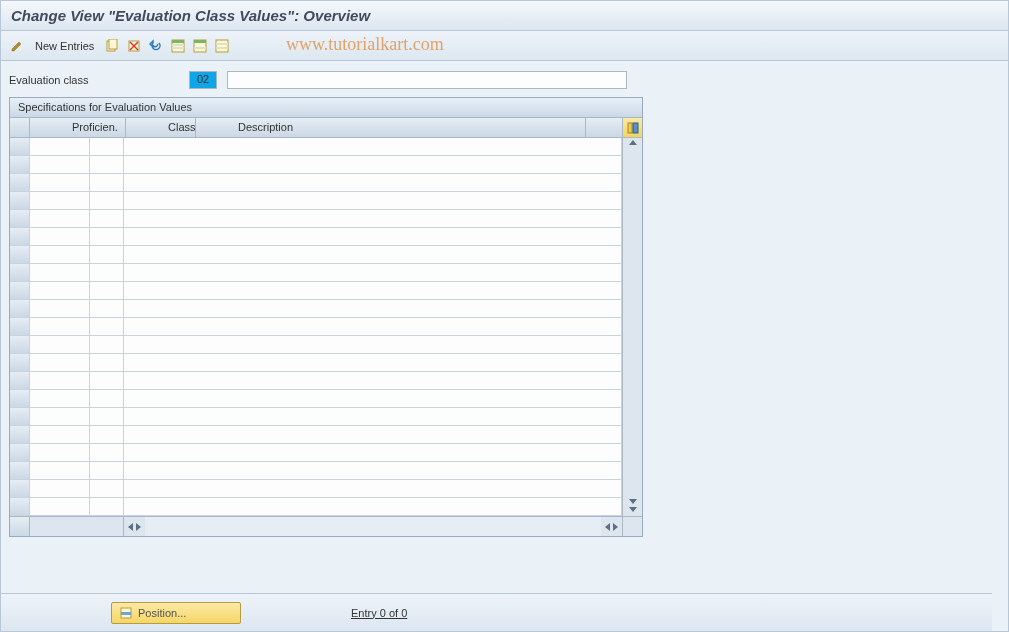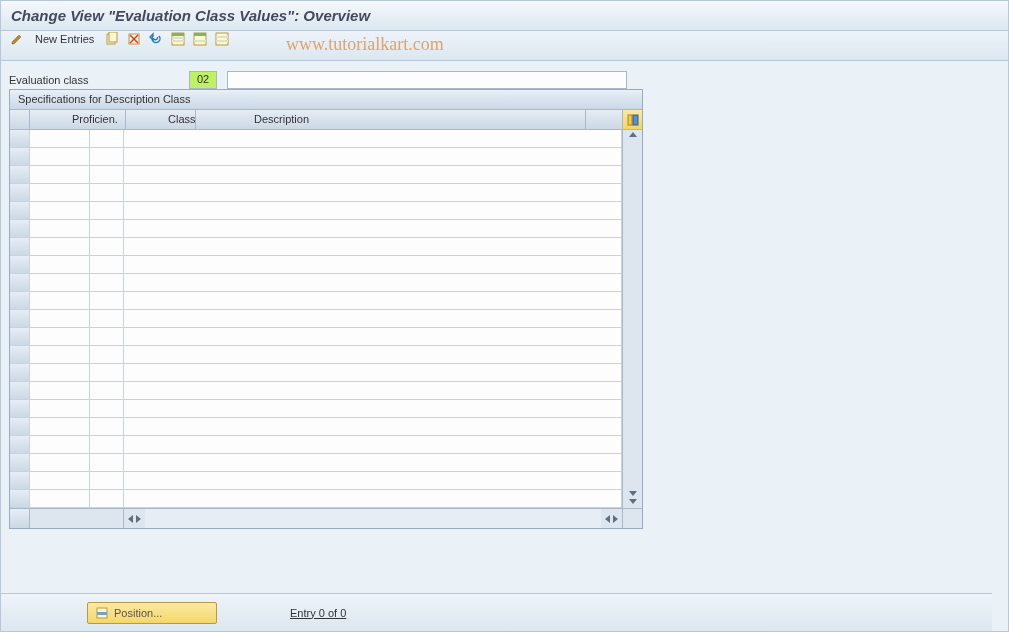--- a/index.html
+++ b/index.html
@@ -4,42 +4,42 @@
 <style>
   * { box-sizing: border-box; margin: 0; padding: 0; }
   html, body { width: 1009px; height: 632px; font-family: Arial, Helvetica, sans-serif; font-size: 11px; color: #333; background: #fff; }
   .page { width: 1009px; height: 632px; border: 1px solid #b8c7d8; position: relative; background: #eaf2f8; }
   
   
   .title-bar { height: 30px; background: linear-gradient(#f5f8fb,#dce7f0); display: flex; align-items: center; padding: 0 10px; border-bottom: 1px solid #b8c7d8; }
   .title-text { font-style: italic; font-weight: bold; font-size: 15px; color: #444a5e; }
   
   
-  .toolbar { height: 30px; background: linear-gradient(#eef3f9,#dce7f0); border-bottom: 1px solid #b8c7d8; display: flex; padding: 0 8px; gap: 6px; position: relative; }
+  .toolbar { height: 30px; background: linear-gradient(#eef3f9,#dce7f0); border-bottom: 1px solid #b8c7d8; display: flex; align-items: center; padding: 0 8px; gap: 6px; position: relative; }
   .toolbar .tb-btn { width: 16px; height: 16px; display: flex; align-items: center; justify-content: center; cursor: pointer; }
   .toolbar .tb-text-btn { font-size: 11px; color: #333; cursor: pointer; padding: 2px 4px; }
   .watermark { position: absolute; left: 285px; top: 3px; font-size: 18px; color: #e2a36a; font-family: Georgia, serif; pointer-events: none; }
   
   
   .content { padding: 10px 8px; }
-  .field-row { display: flex; align-items: center; gap: 10px; margin-bottom: 0; }
+  .field-row { display: flex; align-items: center; gap: 10px; margin-bottom: 8px; }
   .field-label { width: 170px; font-size: 11px; color: #333; }
-  .field-code { width: 28px; height: 18px; border: 1px solid #a9b7c7; background: #bef264; text-align: center; font-size: 11px; padding-top:1px; }
+  .field-code { width: 28px; height: 18px; border: 1px solid #a9b7c7; background: #0ea5e9; text-align: center; font-size: 11px; padding-top:1px; }
   .field-desc { width: 400px; height: 18px; border: 1px solid #a9b7c7; background: #fdfdfd; }
   
   
   .panel { width: 634px; border: 1px solid #97aabf; background: #d7e3ed; }
   .panel-title { height: 20px; background: linear-gradient(#e8eff7,#cad8e6); border-bottom: 1px solid #a9b7c7; padding: 3px 8px; font-size: 11px; color: #333; }
   .table-wrap { position: relative; }
   .table-head { display: flex; height: 20px; background: linear-gradient(#e6edf4,#cbd8e5); border-bottom: 1px solid #a9b7c7; gap: 36px; }
   .th { border-right: 1px solid #a9b7c7; padding: 3px 6px; font-size: 11px; color: #333; white-space: nowrap; overflow: hidden; }
   .th-sel { width: 20px; border-right: 1px solid #a9b7c7; }
   .th-prof { width: 60px; }
   .th-info { width: 34px; }
-  .th-desc { flex: 1; margin-left: 16px; }
+  .th-desc { flex: 1; }
   .th-cfg { width: 20px; display:flex; align-items:center; justify-content:center; background:linear-gradient(#fae9a6,#f2d65e); border-left:1px solid #a9b7c7; }
   .th-cfg svg { display:block; }
   
   .rows { position: relative; }
   .row { display: flex; height: 18px; border-bottom: 1px solid #c7d3df; background: #eef3f8; }
   .row .cell { border-right: 1px solid #c7d3df; }
   .cell-sel { width: 20px; background: linear-gradient(#e6edf4,#cbd8e5); border-right: 1px solid #a9b7c7; }
   .cell-prof { width: 60px; background:#fdfdfd; }
   .cell-info { width: 34px; background:#fdfdfd; }
   .cell-desc { flex: 1; background:#fdfdfd; }
@@ -54,21 +54,21 @@
   .hscroll-bar .hs-spacer { width: 20px; height:100%; border-right:1px solid #a9b7c7; background:linear-gradient(#e6edf4,#cbd8e5); }
   .hscroll-bar .hs-spacer2 { width: 94px; height:100%; border-right:1px solid #a9b7c7; background:#dde6ef; }
   .hscroll-bar .hs-left-arrows { display:flex; gap:3px; padding:0 4px; }
   .hscroll-bar .hs-track { flex:1; height:100%; background:#e6edf4; }
   .hscroll-bar .hs-right-arrows { display:flex; gap:3px; padding:0 4px; }
   .hscroll-bar .hs-corner { width:20px; height:100%; border-left:1px solid #a9b7c7; }
   .tri-l { width:0;height:0;border-top:4px solid transparent;border-bottom:4px solid transparent;border-right:5px solid #5f6f82; cursor:pointer;}
   .tri-r { width:0;height:0;border-top:4px solid transparent;border-bottom:4px solid transparent;border-left:5px solid #5f6f82; cursor:pointer;}
   
   
-  .footer { position: absolute; bottom: 0; left: 0; right: 16px; height: 38px; background: linear-gradient(#eef3f9,#dce7f0); border-top: 1px solid #b8c7d8; display:flex; align-items:center; padding-left: 86px; gap: 73px; }
+  .footer { position: absolute; bottom: 0; left: 0; right: 16px; height: 38px; background: linear-gradient(#eef3f9,#dce7f0); border-top: 1px solid #b8c7d8; display:flex; align-items:center; padding-left: 110px; gap: 110px; }
   .position-btn { width: 130px; height: 22px; background: linear-gradient(#fbe9a6,#f5d767); border: 1px solid #b89b3e; border-radius: 2px; display:flex; align-items:center; padding: 0 8px; gap:6px; cursor:pointer; font-size:11px; color:#555; }
   .position-btn .pb-icon { width:12px; height:12px; }
   .entry-text { font-size: 11px; color: #333; text-decoration: underline; }
 </style>
 </head>
 <body>
 
 <div class="page">
 
   <div class="title-bar">
@@ -126,21 +126,21 @@
   </div>
 
   <div class="content">
     <div class="field-row">
       <span class="field-label">Evaluation class</span>
       <div class="field-code">02</div>
       <div class="field-desc"></div>
     </div>
 
     <div class="panel">
-      <div class="panel-title">Specifications for Description Class</div>
+      <div class="panel-title">Specifications for Evaluation Values</div>
       <div class="table-wrap">
         <div class="table-head">
           <div class="th-sel"></div>
           <div class="th th-prof">Proficien.</div>
           <div class="th th-info">Class</div>
           <div class="th th-desc">Description</div>
           <div class="th-cfg">
             <svg width="12" height="12" viewBox="0 0 12 12">
                 <rect x="1" y="1" width="4" height="10" fill="#f5c94a" stroke="#a8842a"></rect>
                 <rect x="6" y="1" width="5" height="10" fill="#5e8fc2" stroke="#2f5f92"></rect>

